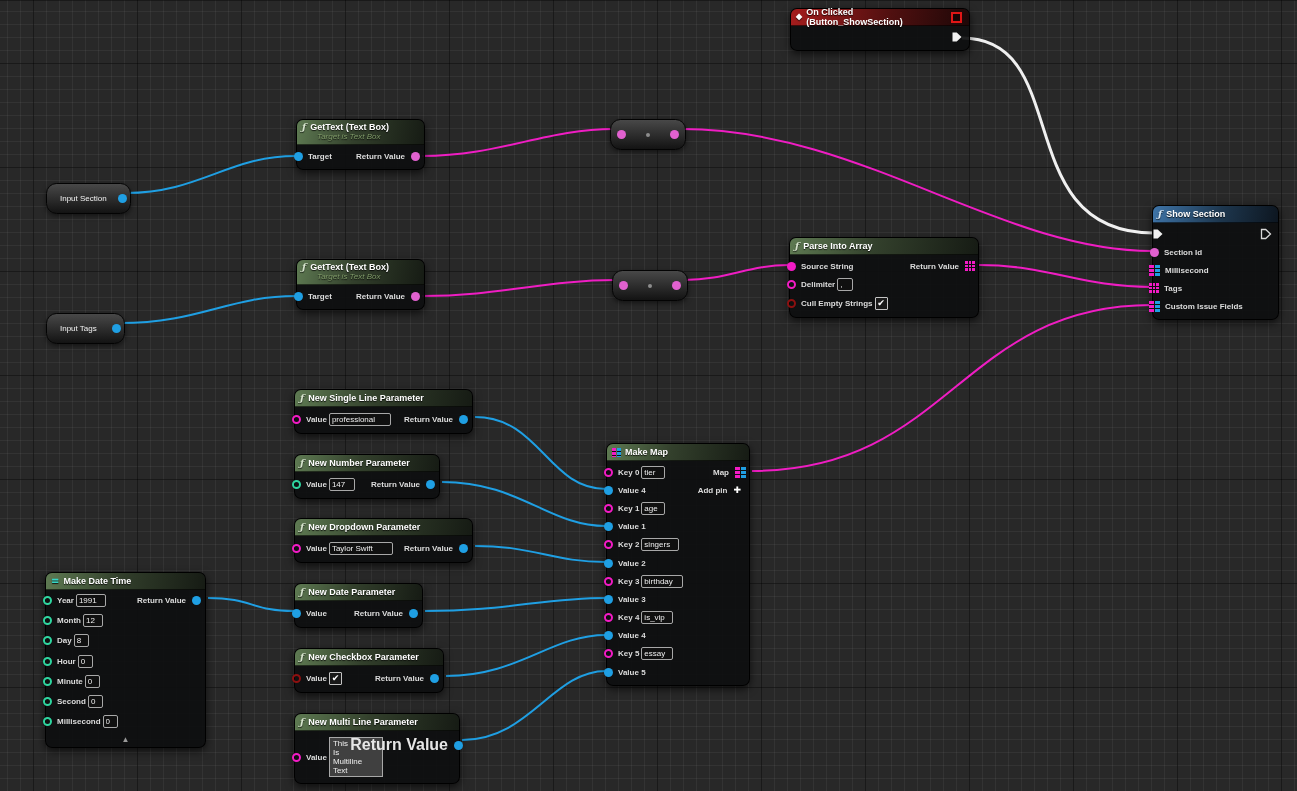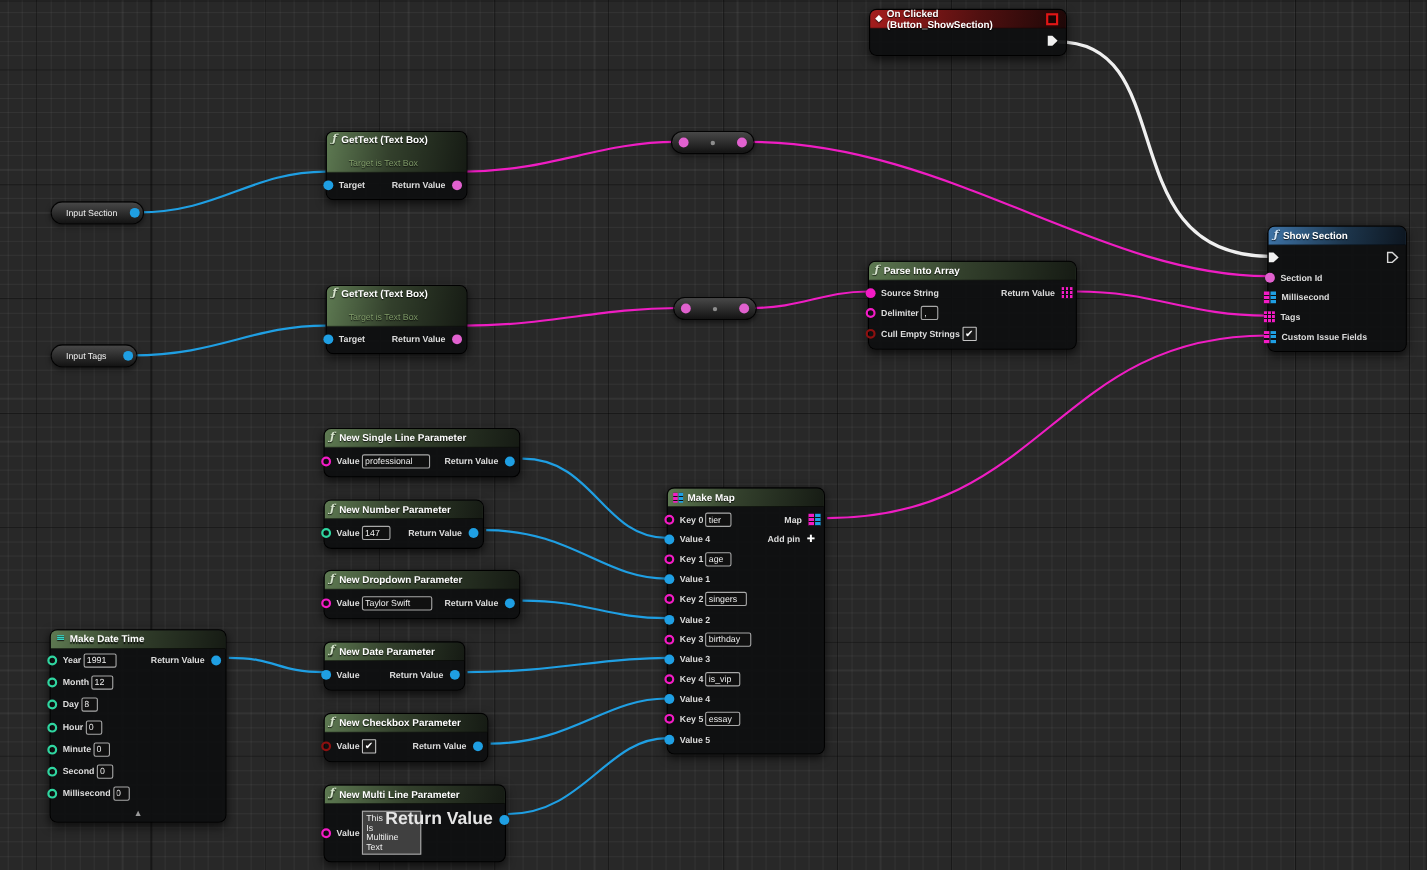--- a/index.html
+++ b/index.html
@@ -24,21 +24,21 @@
     border:1px solid rgba(0,0,0,.95);box-shadow:0 3px 9px rgba(0,0,0,.65);
     color:#e6e6e6;box-sizing:border-box;}
   .hdr{display:flex;align-items:center;gap:4px;padding:2px 7px 2px 5px;
     border-radius:6px 6px 0 0;font-size:9px;font-weight:bold;color:#fff;
     text-shadow:0 1px 1px rgba(0,0,0,.8);border-bottom:1px solid rgba(0,0,0,.6);height:12px;}
   .hdr.green{background:linear-gradient(100deg,#5e7a52 0%,#33402c 45%,#161b14 100%);}
   .hdr.red{background:linear-gradient(100deg,#a51d1d 0%,#511010 55%,#1d0707 100%);}
   .hdr.blue{background:linear-gradient(100deg,#3e74a8 0%,#1d364d 55%,#0d1620 100%);}
   .hdr2{display:block;height:auto;padding:2px 7px 3px 5px;}
   .hline{display:flex;align-items:center;gap:4px;}
-  .sub{font-size:8px;font-weight:normal;color:#7f9a68;margin:12px 0 0 15px;}
+  .sub{font-size:8px;font-style:italic;font-weight:normal;color:#7f9a68;margin:0 0 0 15px;}
   .ficon{font-family:"DejaVu Serif",serif;font-style:italic;font-weight:bold;
     font-size:10px;line-height:10px;color:#d6e4cd;}
   .hdr.blue .ficon{color:#d9eaf8;}
   .evicon{color:#ffffff;font-size:8px;line-height:8px;}
   .delg{margin-left:auto;width:7px;height:7px;border:2px solid #e01616;background:#1a0404;}
   .body{position:relative;padding:2px 0 4px;}
   .row{display:flex;align-items:center;height:18px;padding:0 8px 0 1px;
     font-size:8px;color:#dcdcdc;white-space:nowrap;}
   .sp{flex:1;}
   .lbl{padding:0 2px;font-weight:bold;}
@@ -59,21 +59,21 @@
   .exec{flex:none;}
   .exec path{fill:#f0f0f0;}
   .exec.hollow path{fill:none;stroke:#d8d8d8;stroke-width:1.3;}
   .valbox{background:#101010;border:1px solid #a8a8a8;border-radius:2px;color:#eee;
     font-size:8px;height:11px;padding:0 2px;font-family:"Liberation Sans",sans-serif;box-sizing:content-box;}
   .chk{flex:none;width:11px;height:11px;border:1px solid #c4c4c4;background:#191919;
     color:#fff;font-size:9px;line-height:11px;text-align:center;border-radius:1px;}
   .multibox{width:46px;border:1px solid #a8a8a8;background:#404040;color:#eee;
     font-size:8px;line-height:9px;padding:1px 3px;white-space:pre-line;}
   .retabs{position:absolute;top:5px;right:-4px;display:flex;align-items:center;}
-  .pill{position:absolute;z-index:2;height:21px;border-radius:10.5px;box-sizing:border-box;
+  .pill{position:absolute;z-index:2;height:31px;border-radius:10.5px;box-sizing:border-box;
     background:linear-gradient(#484848,#131313);border:1px solid #030303;
     box-shadow:0 2px 5px rgba(0,0,0,.5);display:flex;align-items:center;
     padding:0 4px 0 13px;font-size:8px;color:#f2f2f2;}
   .pill .pin{margin:0 -1px 0 auto;}
   .rr{justify-content:space-between;padding:0 6px;}
   .rr .pin{margin:0;}
   .dot{width:4px;height:4px;border-radius:50%;background:#8d8d8d;}
   .addplus{color:#fff;font-size:9px;margin-left:4px;}
   .collapse{position:absolute;bottom:2px;left:0;right:0;text-align:center;
     color:#9a9a9a;font-size:8px;line-height:10px;}

